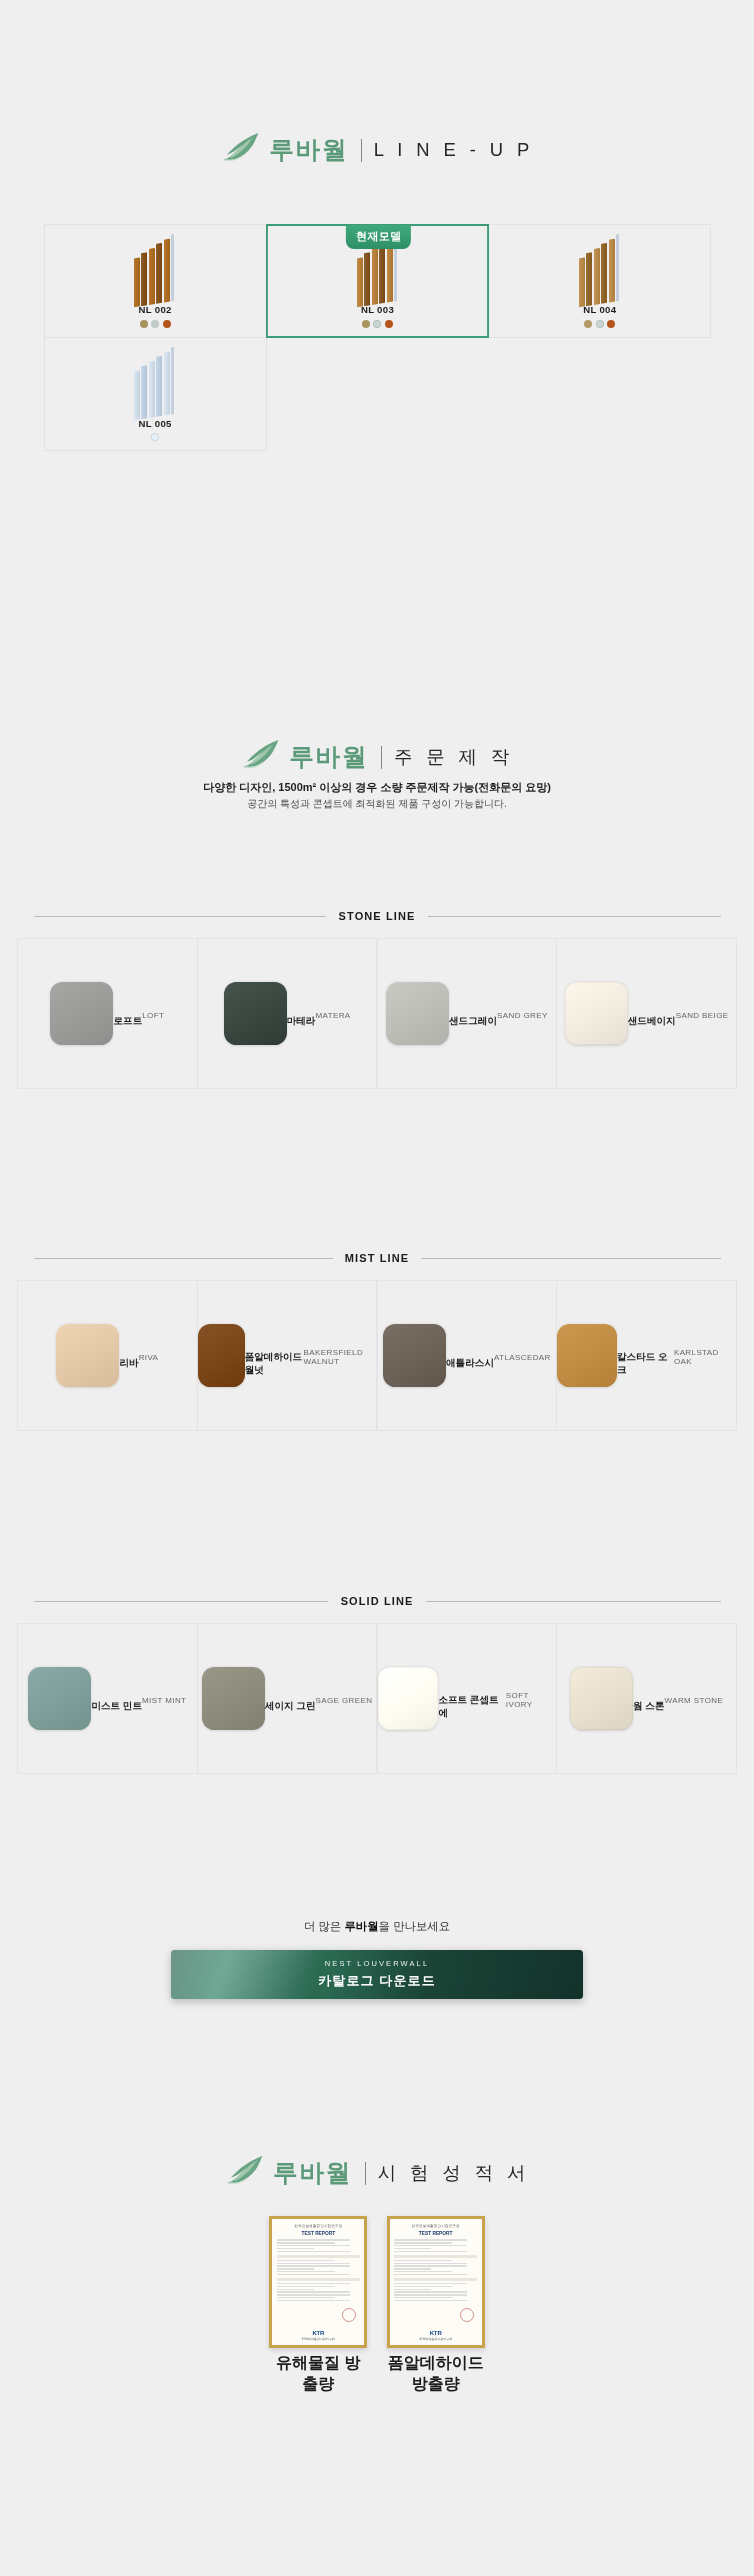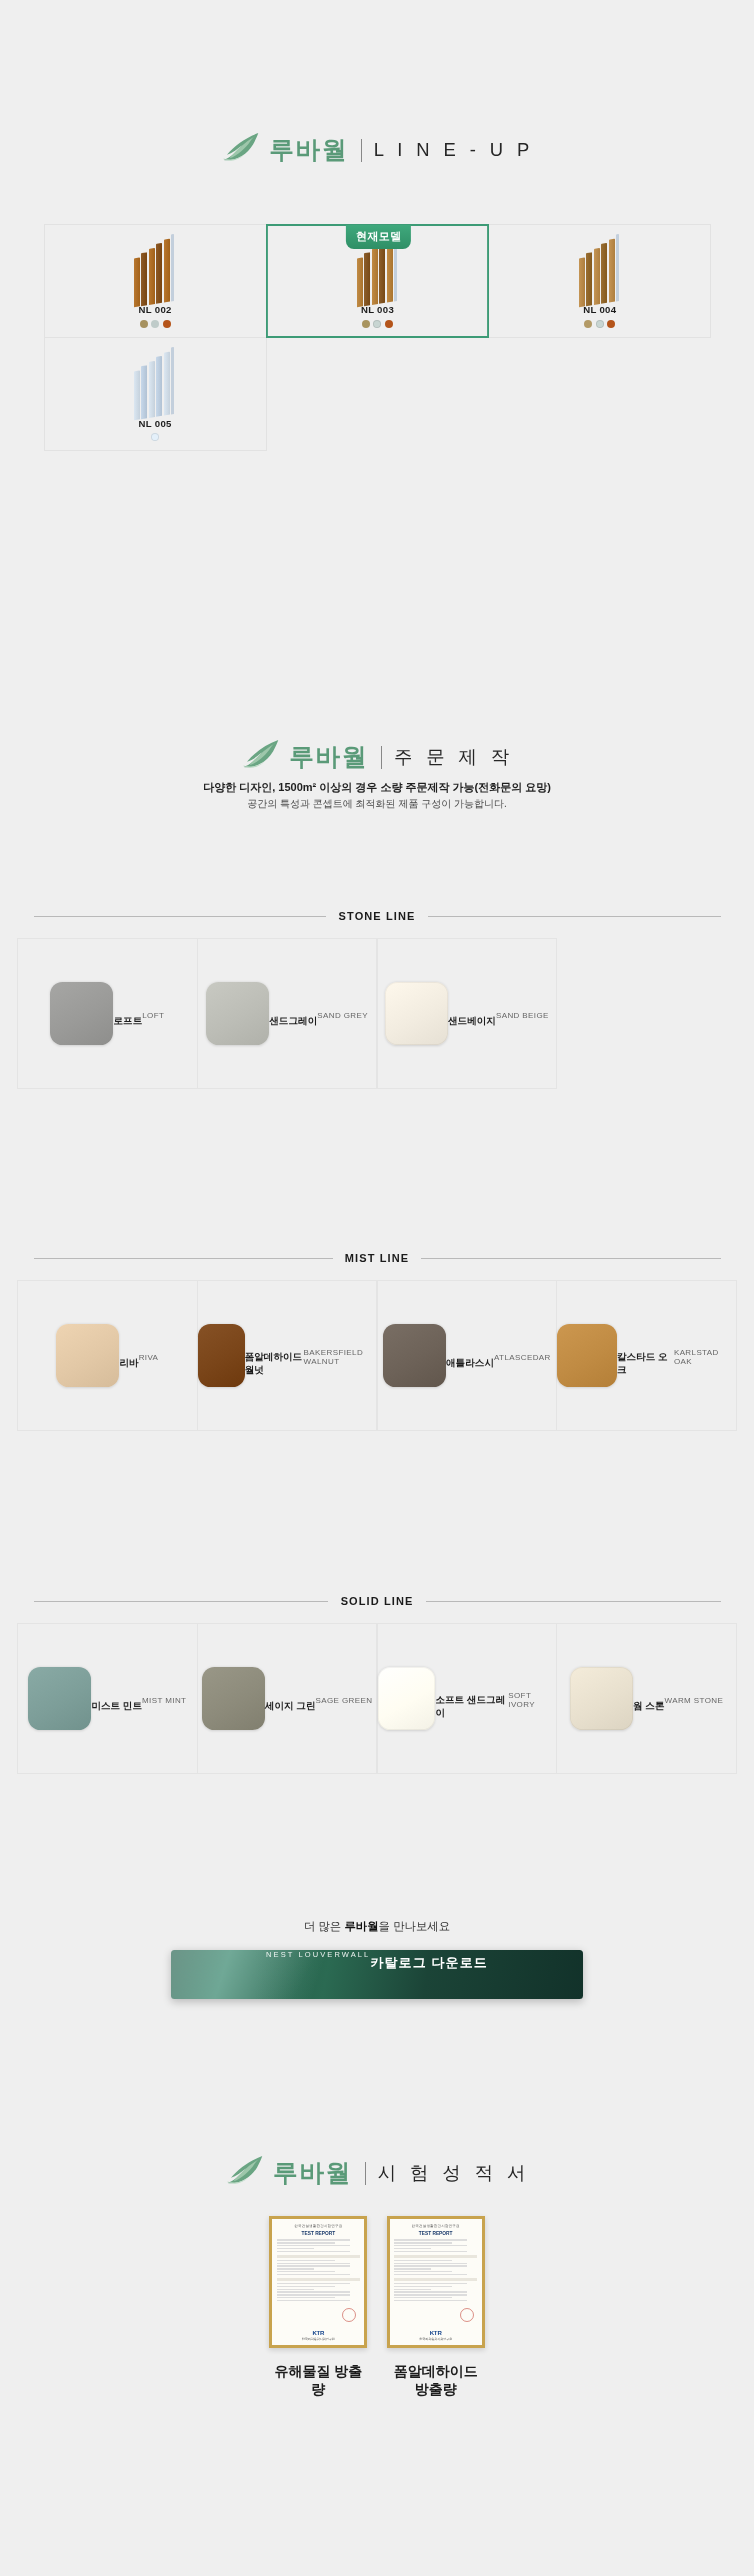--- a/index.html
+++ b/index.html
@@ -67,21 +67,21 @@
   .sw-en { font-size: 8px; color: #666; margin-top: 4.4px; letter-spacing: 0.4px; }
 
   
   .cat-lead { text-align: center; font-size: 11.4px; color: #333; }
   .cat-lead b { color: #111; }
   .cat-btn {
     margin: 16px auto 0; width: 412px; height: 49px; border-radius: 3.5px;
     background:
       linear-gradient(118deg, rgba(255,255,255,.30) 0%, rgba(255,255,255,0) 34%),
       linear-gradient(100deg, #1d4f3e 0%, #2b6a52 38%, #1b4437 62%, #12322a 100%);
-    color: #fff; display: flex; align-items: flex-start; justify-content: center;
+    color: #fff; display: flex; flex-direction: column; align-items: center; justify-content: center;
     box-shadow: 0 2.6px 8.8px rgba(0,0,0,.22); position: relative; overflow: hidden;
   }
   .cat-btn:after {
     content: ""; position: absolute; left: -10%; top: -60%; width: 45%; height: 220%;
     background: linear-gradient(90deg, rgba(255,255,255,.0), rgba(160,230,210,.45), rgba(255,255,255,0));
     transform: rotate(18deg);
   }
   .cat-sm { font-size: 7.5px; letter-spacing: 2.1px; opacity: .92; position: relative; z-index: 2; }
   .cat-lg { font-size: 13px; font-weight: bold; letter-spacing: 1.1px; margin-top: 3.5px; position: relative; z-index: 2; }
 
@@ -94,21 +94,21 @@
     padding: 5.3px 4.4px; text-align: left; position: relative;
   }
   .rp-head { text-align: center; font-size: 3.5px; color: #555; letter-spacing: 0.2px; }
   .rp-title { text-align: center; font-size: 4.8px; font-weight: bold; color: #1a3a6b; margin: 2.6px 0 3.5px; }
   .rp-line { height: 1.4px; background: #ddd; margin: 1.4px 0; }
   .rp-line.w70 { width: 70%; } .rp-line.w45 { width: 45%; } .rp-line.w88 { width: 88%; }
   .rp-band { height: 3.5px; background: #e9e6dd; margin: 2.6px 0 1.8px; }
   .rp-foot { position: absolute; left: 0; right: 0; bottom: 4.4px; text-align: center; }
   .rp-ktr { font-size: 6.1px; font-weight: bold; color: #14448c; letter-spacing: -0.2px; }
   .rp-ktr-sub { font-size: 3px; color: #444; margin-top: 0.9px; }
-  .report-cap { font-size: 14px; font-weight: bold; color: #1c1c1c; margin-top: 15px; }
+  .report-cap { font-size: 16px; font-weight: bold; color: #1c1c1c; margin-top: 5px; }
   .stamp { position: absolute; right: 8px; bottom: 23px; width: 14px; height: 14px; border: 1.1px solid #c0392b; border-radius: 50%; opacity: .55; }
 </style>
 </head>
 <body>
 
 <div class="page">
 
   <div class="sec-head" style="position:absolute;left:0;right:0;top:132px;">
     <span class="leaf">
       <svg viewBox="0 0 46 42" width="40" height="37" aria-hidden="true">
@@ -222,20 +222,25 @@
       <span class="txt">STONE LINE</span>
       <span class="rule"></span>
     </div>
     <div class="swatch-grid" id="stone-grid">
         <div class="swatch-cell">
           <div class="chip" style="background: linear-gradient(150deg, rgb(166, 166, 164), rgb(154, 154, 152) 55%, rgb(142, 142, 140));"></div>
           <div class="sw-kr">로프트</div>
           <div class="sw-en">LOFT</div>
         </div>
         <div class="swatch-cell">
+          <div class="chip" style="background: linear-gradient(150deg, rgb(69, 83, 76), rgb(57, 71, 64) 55%, rgb(45, 59, 52));"></div>
+          <div class="sw-kr">마테라</div>
+          <div class="sw-en">MATERA</div>
+        </div>
+        <div class="swatch-cell">
           <div class="chip" style="background: linear-gradient(150deg, rgb(200, 201, 194), rgb(188, 189, 182) 55%, rgb(176, 177, 170));"></div>
           <div class="sw-kr">샌드그레이</div>
           <div class="sw-en">SAND GREY</div>
         </div>
         <div class="swatch-cell">
           <div class="chip" style="background: linear-gradient(150deg, rgb(254, 248, 236), rgb(242, 236, 224) 55%, rgb(230, 224, 212)); box-shadow: rgba(0, 0, 0, 0.13) 0px 0.9px 2.6px, rgba(0, 0, 0, 0.05) 0px 0px 0px 0.9px inset;"></div>
           <div class="sw-kr">샌드베이지</div>
           <div class="sw-en">SAND BEIGE</div>
         </div>
       </div>
@@ -283,21 +288,21 @@
           <div class="sw-kr">미스트 민트</div>
           <div class="sw-en">MIST MINT</div>
         </div>
         <div class="swatch-cell">
           <div class="chip" style="background: linear-gradient(150deg, rgb(153, 151, 135), rgb(141, 139, 123) 55%, rgb(129, 127, 111));"></div>
           <div class="sw-kr">세이지 그린</div>
           <div class="sw-en">SAGE GREEN</div>
         </div>
         <div class="swatch-cell">
           <div class="chip" style="background: linear-gradient(150deg, rgb(255, 255, 254), rgb(255, 253, 242) 55%, rgb(243, 241, 230)); box-shadow: rgba(0, 0, 0, 0.13) 0px 0.9px 2.6px, rgba(0, 0, 0, 0.05) 0px 0px 0px 0.9px inset;"></div>
-          <div class="sw-kr">소프트 샌드그레이</div>
+          <div class="sw-kr">소프트 콘셉트에</div>
           <div class="sw-en">SOFT IVORY</div>
         </div>
         <div class="swatch-cell">
           <div class="chip" style="background: linear-gradient(150deg, rgb(244, 236, 218), rgb(232, 224, 206) 55%, rgb(220, 212, 194)); box-shadow: rgba(0, 0, 0, 0.13) 0px 0.9px 2.6px, rgba(0, 0, 0, 0.05) 0px 0px 0px 0.9px inset;"></div>
           <div class="sw-kr">웜 스톤</div>
           <div class="sw-en">WARM STONE</div>
         </div>
       </div>
   </div>
 

